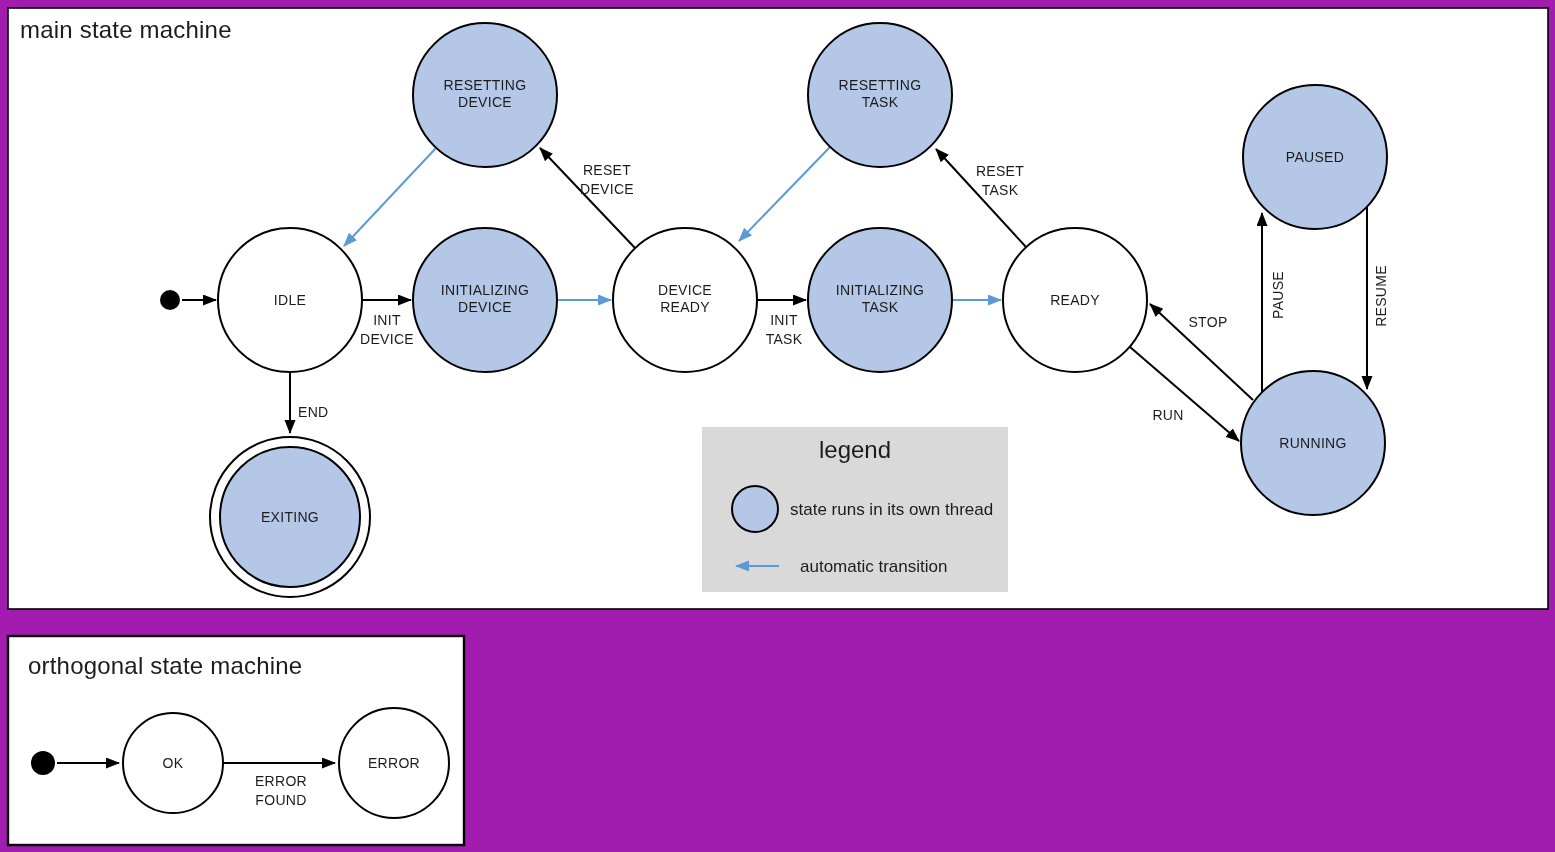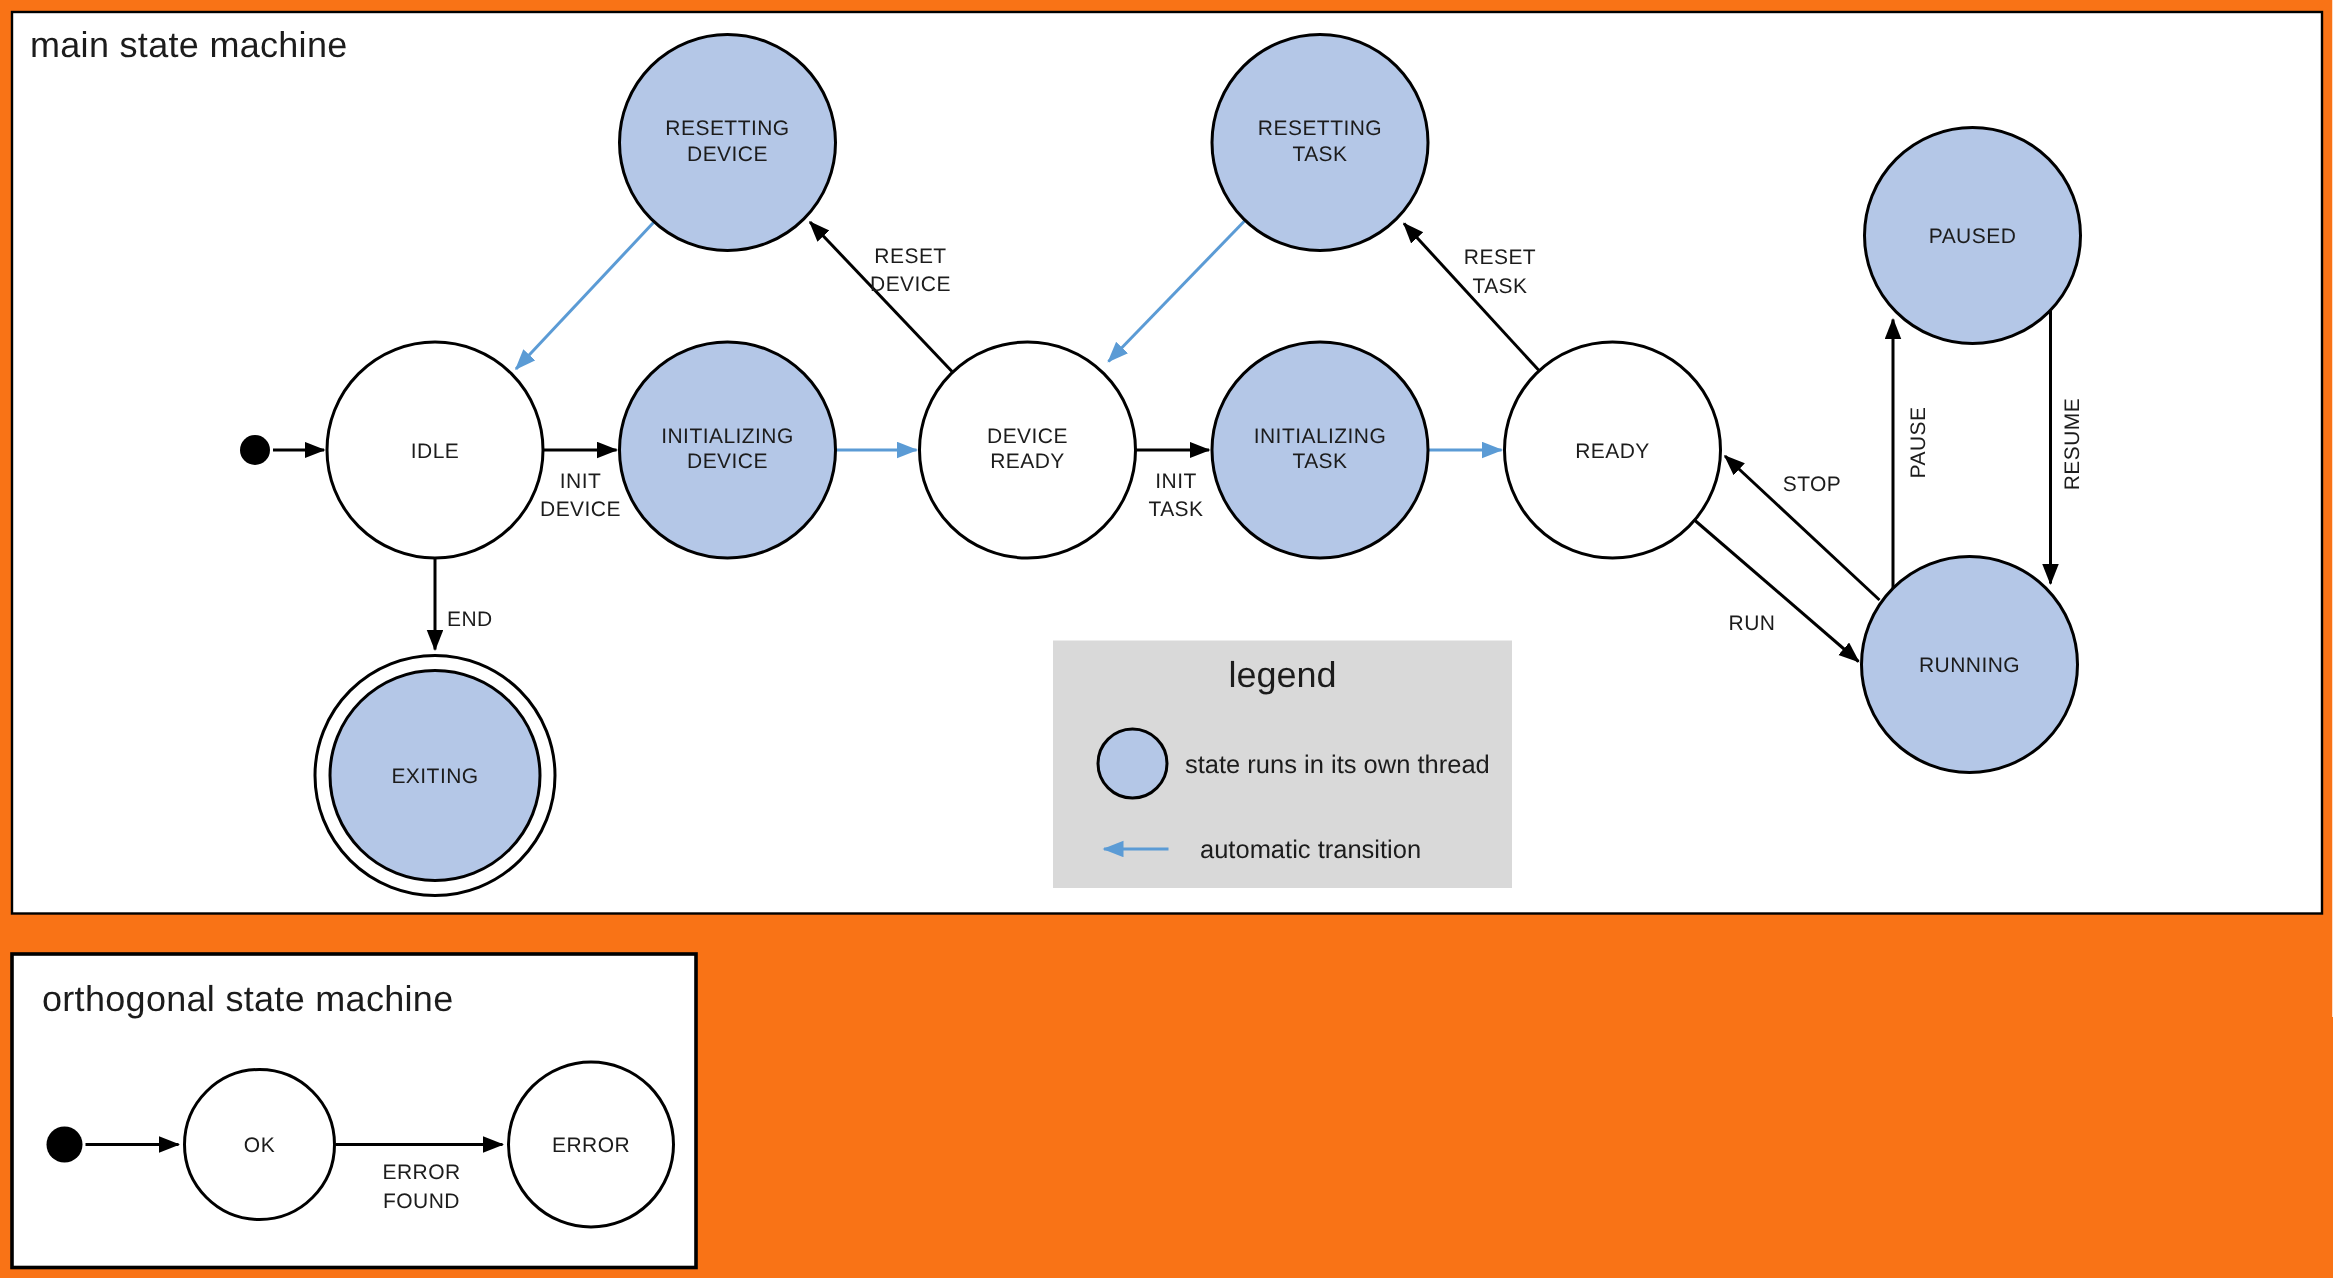--- a/index.html
+++ b/index.html
@@ -1,16 +1,16 @@
 <!DOCTYPE html>
 <html><head>
 <meta charset="utf-8">
 <style>
   html,body{margin:0;padding:0;background:#ffffff;}
-  .stage{position:relative;width:1555px;height:852px;background:#f97316;overflow:hidden;}
+  .stage{position:relative;width:1555px;height:852px;background:#a21caf;overflow:hidden;}
   svg{display:block;}
   svg text{font-family:"Liberation Sans","DejaVu Sans",sans-serif;fill:#1c1c1c;}
   .box-title{font-size:24px;letter-spacing:.2px;}
   .state-label{font-size:14px;letter-spacing:.3px;}
   .edge-label{font-size:14px;letter-spacing:.3px;}
   .legend-title{font-size:24px;text-anchor:middle;}
   .legend-label{font-size:17px;}
   .container-rect{fill:#ffffff;stroke:#000000;}
   .c-main{stroke-width:1.6;}
   .c-orthogonal{stroke-width:2.4;}

